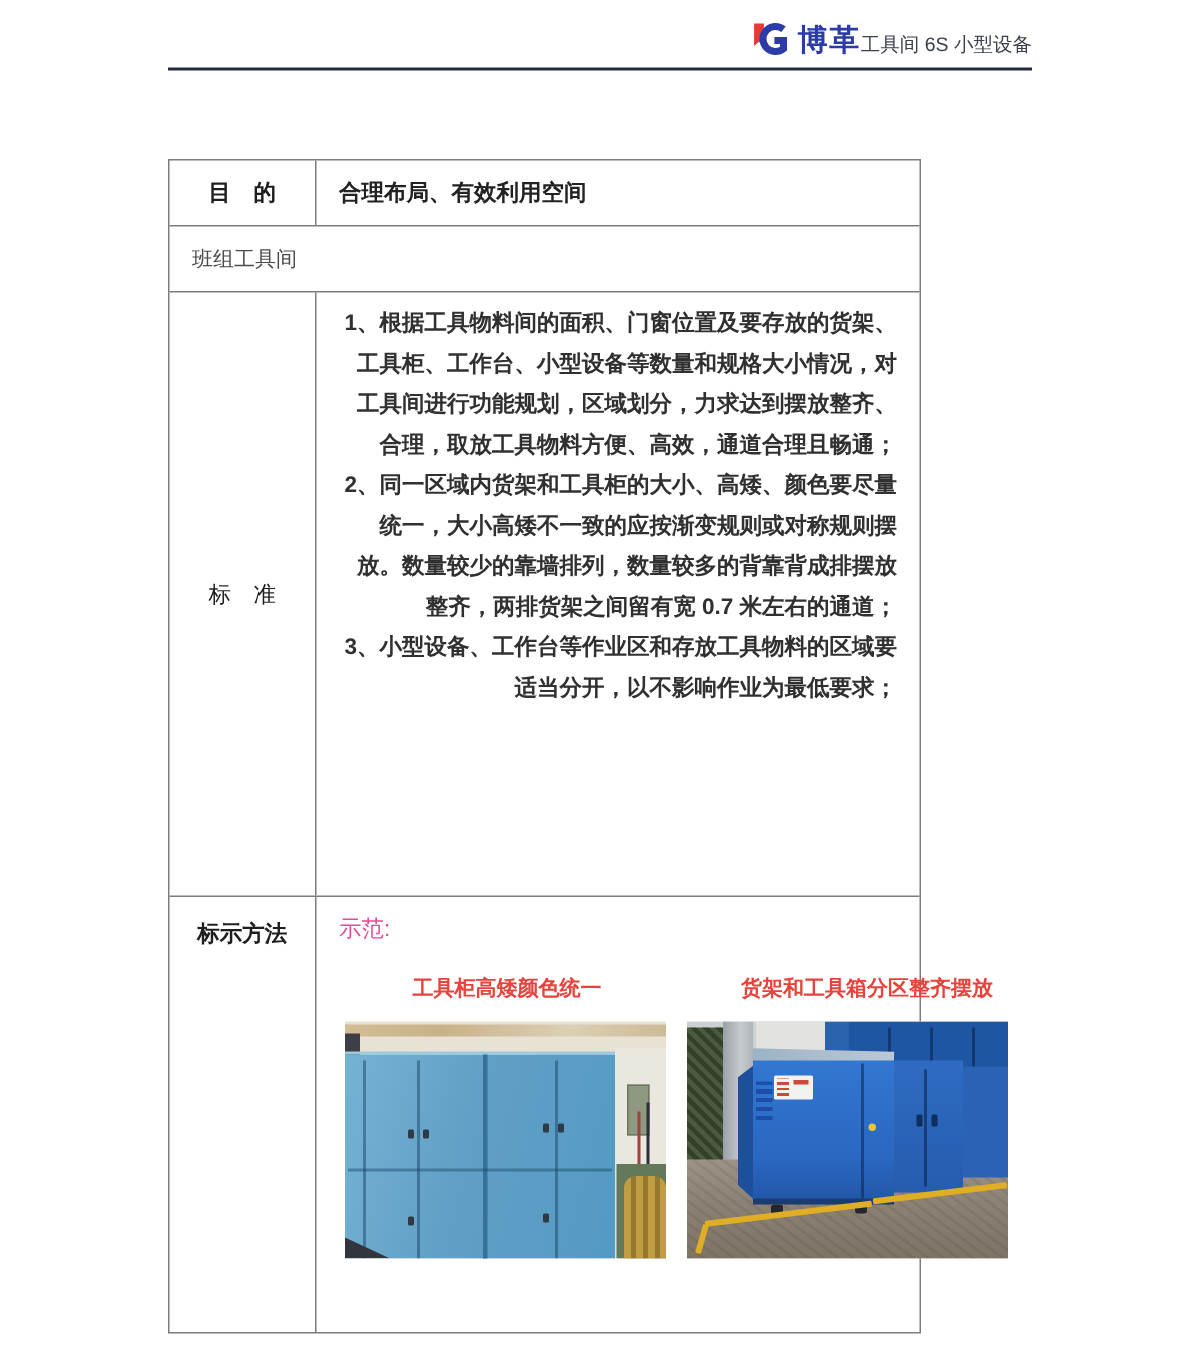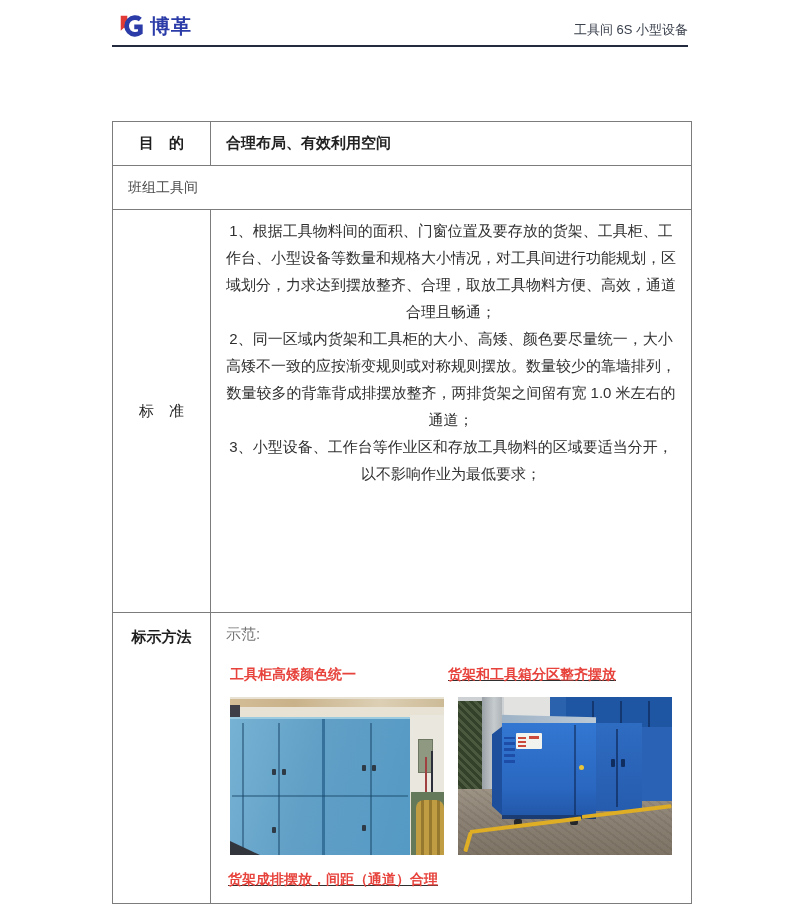--- a/index.html
+++ b/index.html
@@ -6,68 +6,68 @@
   html,body { background:#fff; }
   body {
     width:800px; height:909px; position:relative; overflow:hidden;
     font-family:"Liberation Sans","DejaVu Sans",sans-serif; color:#2f2f2f;
   }
   .page { position:absolute; inset:0; background:#ffffff; }
 
   
   .header {
     position:absolute; left:112px; top:8px; width:576px; height:39px;
-    display:flex; justify-content:space-between; align-items:flex-end;
+    display:flex; justify-content:flex-end; align-items:flex-end;
     border-bottom:2px solid #252b3e; padding-bottom:5px;
   }
   .logo { display:flex; align-items:center; gap:5px; padding-left:5px; }
   .logo svg { display:block; }
   .logo-text { font-size:20px; font-weight:bold; color:#2b3ca8; letter-spacing:1px; }
   .doc-title { font-size:13px; color:#3a404c; padding-bottom:1px; }
 
   
   .heading {
     position:absolute; left:118px; top:62px;
     font-size:15px; font-weight:bold; color:#0c0c0c; letter-spacing:.5px;
   }
 
   
   .doc-table {
-    position:absolute; left:112px; top:121px; width:580px;
+    position:absolute; left:112px; top:106px; width:502px;
     border:1px solid #7c7c7c;
   }
   .trow { display:flex; border-bottom:1px solid #7c7c7c; }
   .trow:last-child { border-bottom:none; }
   .tlabel {
     flex:0 0 98px; border-right:1px solid #7c7c7c;
     display:flex; align-items:center; justify-content:center;
     font-size:15px; color:#1e1e1e;
   }
   .tlabel.bold { font-weight:bold; }
   .tlabel.top { align-items:flex-start; padding-top:15px;font-weight:bold; }
   .tcontent { flex:1 1 auto; padding:0 15px; font-size:15px; }
 
   .r1 { height:44px; }
   .r1 .tcontent { display:flex; align-items:center; font-weight:bold; color:#222; }
   .r2 { height:44px; }
   .r2 .tcontent { display:flex; align-items:center;
     font-family:"Liberation Serif","DejaVu Serif",serif; font-size:14px; color:#4c4c4c; }
   .r3 { height:403px; }
   .r3 .tcontent { padding-top:7px; line-height:27px; color:#303030; }
-  .r3 p { text-align:center; }
+  .r3 p { text-align:right;font-weight:bold; }
   .r4 { height:290px; }
   .r4 .tcontent { padding-top:12px; }
 
-  .demo-label { font-size:15px; color:#737373; }
+  .demo-label { font-size:15px; color:#ec4899; }
 
   .cap-row { display:flex; margin-top:21px; }
   .cap-row.bottom { margin-top:15px; }
-  .cap-col { width:216px; }
+  .cap-col { width:216px; text-align:center; }
   .cap-col.left { margin-left:4px; }
-  .cap-col.right { margin-left:2px;text-decoration:underline; }
+  .cap-col.right { margin-left:24px; }
   .red-cap { font-size:14px; font-weight:600; color:#e7433c; }
 
   .photo-row { display:flex; margin-top:13px; }
   .photo-row .spacer { width:10px; }
   .photo { position:relative; width:214px; height:158px; overflow:hidden; margin-left:4px; }
   .photo * { position:absolute; }
 
   
   .photoL { background:#e8e2d5; }
   .pl-streak { left:0; top:2px; width:214px; height:8px;
@@ -158,21 +158,21 @@
     </div>
 
     <div class="trow r2">
       <div class="tcontent">班组工具间</div>
     </div>
 
     <div class="trow r3">
       <div class="tlabel">标　准</div>
       <div class="tcontent">
         <p>1、根据工具物料间的面积、门窗位置及要存放的货架、工具柜、工作台、小型设备等数量和规格大小情况，对工具间进行功能规划，区域划分，力求达到摆放整齐、合理，取放工具物料方便、高效，通道合理且畅通；</p>
-        <p>2、同一区域内货架和工具柜的大小、高矮、颜色要尽量统一，大小高矮不一致的应按渐变规则或对称规则摆放。数量较少的靠墙排列，数量较多的背靠背成排摆放整齐，两排货架之间留有宽 1.0 米左右的通道；</p>
+        <p>2、同一区域内货架和工具柜的大小、高矮、颜色要尽量统一，大小高矮不一致的应按渐变规则或对称规则摆放。数量较少的靠墙排列，数量较多的背靠背成排摆放整齐，两排货架之间留有宽 0.7 米左右的通道；</p>
         <p>3、小型设备、工作台等作业区和存放工具物料的区域要适当分开，以不影响作业为最低要求；</p>
       </div>
     </div>
 
     <div class="trow r4">
       <div class="tlabel top">标示方法</div>
       <div class="tcontent">
 
         <div class="demo-label">示范:</div>
 
@@ -245,19 +245,18 @@
             <div class="pr-cab-shadow"></div>
             <div class="pr-wheel" style="left:56px; top:122px;"></div>
             <div class="pr-wheel" style="left:112px; top:120px;"></div>
             <div class="pr-yline" style="left:12px; top:133px; width:112px; height:4px; transform:rotate(-7deg); transform-origin:left center;"></div>
             <div class="pr-yline" style="left:8px; top:135px; width:4px; height:20px; transform:rotate(16deg);"></div>
             <div class="pr-yline" style="left:124px; top:118px; width:90px; height:4px; transform:rotate(-7deg); transform-origin:left center;"></div>
           </div>
         </div>
 
         <div class="cap-row bottom">
-          <div class="cap-col right"><span class="red-cap">货架成排摆放，间距（通道）合理</span></div>
         </div>
 
       </div>
     </div>
   </div>
 </div>
 
 </body></html>

